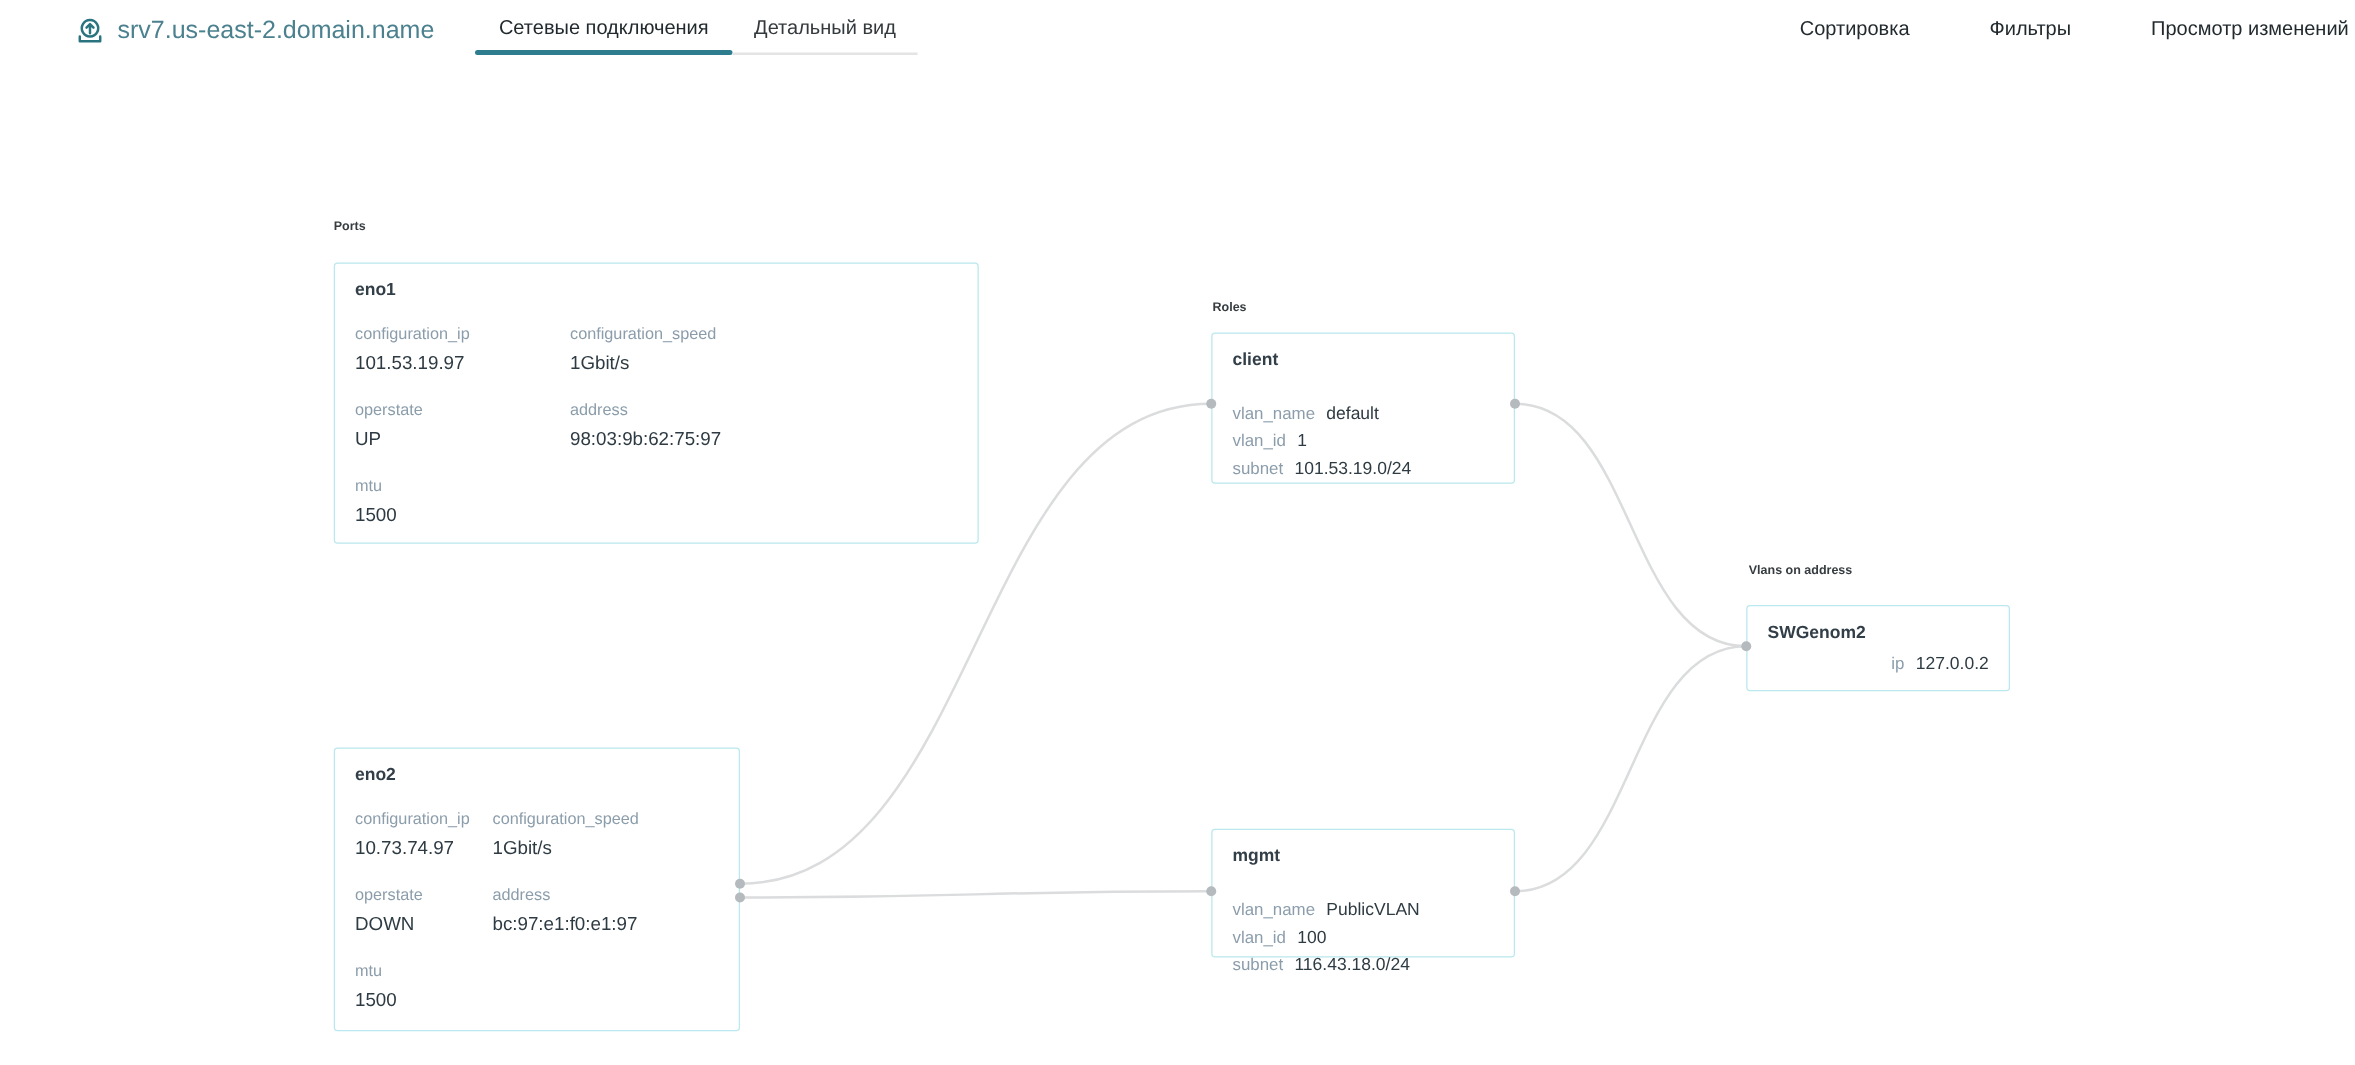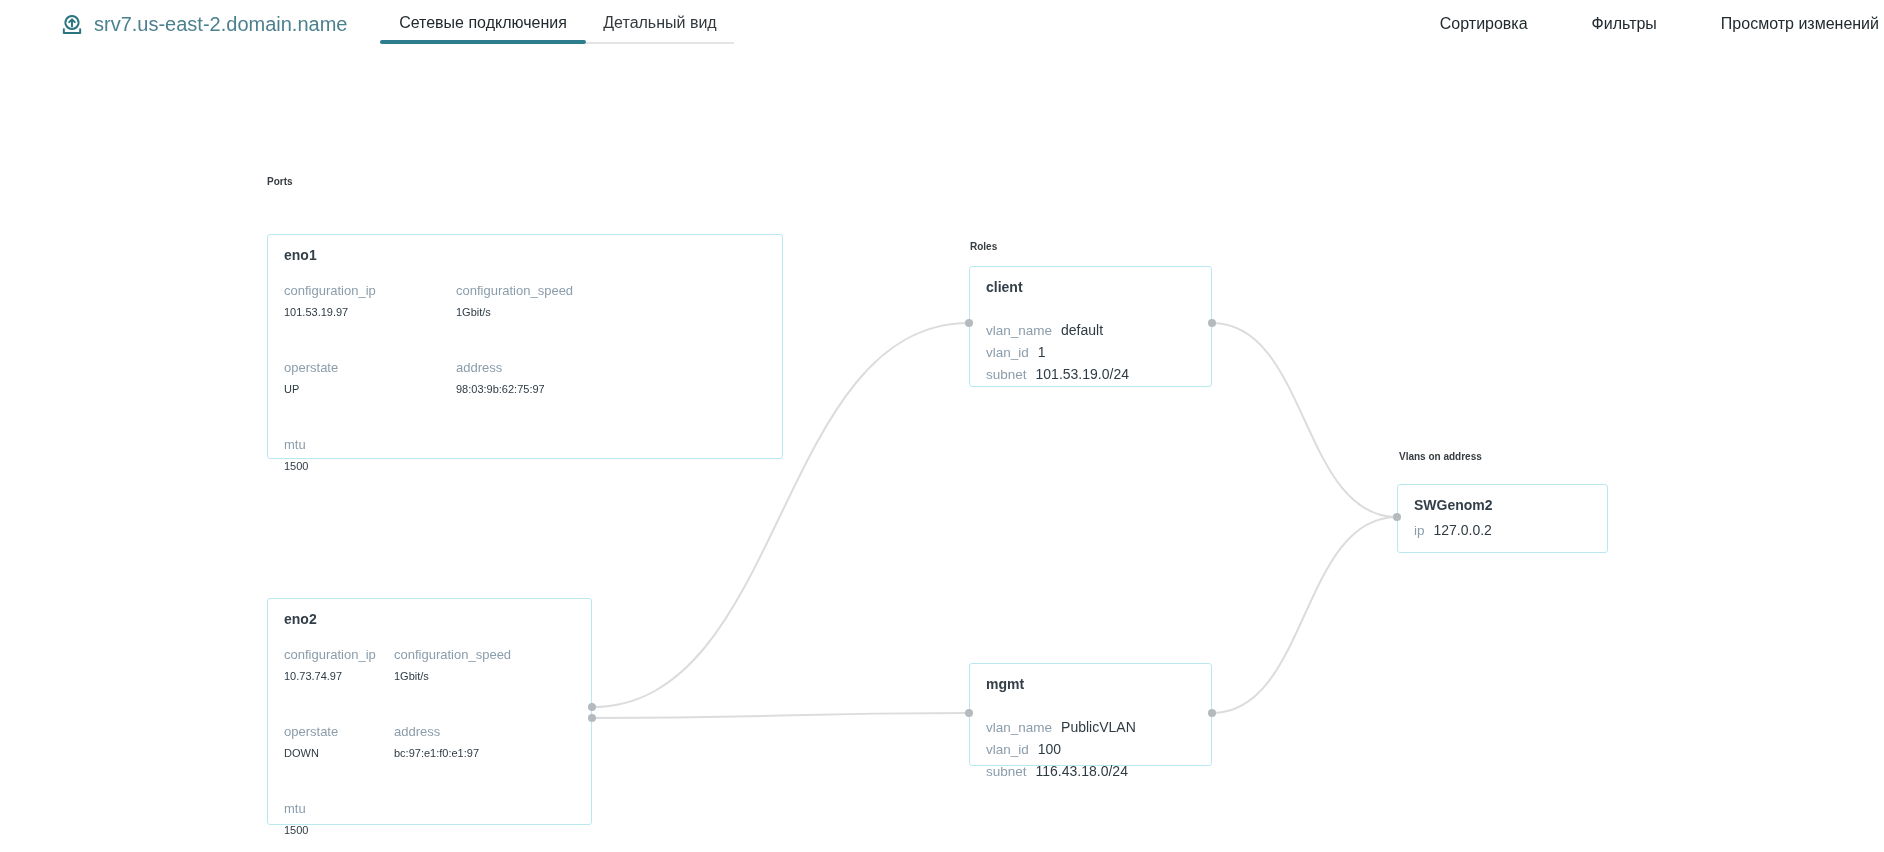--- a/index.html
+++ b/index.html
@@ -30,25 +30,25 @@
     width: 20px; height: 20px; border-radius: 50%; background: #f15050; color: #fff;
     font-size: 13px; font-weight: bold; }
 
   
   .section-label { position: absolute; font-size: 10px; font-weight: bold; color: #363c40; }
 
   .card { position: absolute; background: #ffffff; border: 1px solid #b9e8ee;
     border-radius: 3px; padding: 12px 16px; }
   .card-title { font-size: 14px; font-weight: bold; color: #333f48; }
 
-  .pgrid { display: grid; row-gap: 42px; margin-top: 20px; }
+  .pgrid { display: grid; row-gap: 21px; margin-top: 20px; }
   .pgrid-wide { grid-template-columns: 172px 1fr; }
   .pgrid-narrow { grid-template-columns: 110px 1fr; }
   .flabel { font-size: 13px; color: #8b9dab; }
-  .fvalue { font-size: 11px; color: #2e3b43; margin-top: 8px; }
+  .fvalue { font-size: 15px; color: #2e3b43; margin-top: 8px; }
 
   .rrows { margin-top: 24px; }
   .rrow { height: 22px; line-height: 22px; font-size: 13.5px; white-space: nowrap; }
   .rlabel { color: #8b9dab; margin-right: 9px; }
   .rvalue { color: #2e3b43; font-size: 14px; }
 
   .wire-layer { position: absolute; left: 0; top: 0; width: 1884px; height: 852px;
     pointer-events: none; }
 </style>
 </head>
@@ -78,21 +78,21 @@
     </button>
   </div>
 </div>
 
 <div>
 
   <div class="section-label" style="left:267px; top:176px;">Ports</div>
   <div class="section-label" style="left:970px; top:241px;">Roles</div>
   <div class="section-label" style="left:1399px; top:451px;">Vlans on address</div>
 
-  <div class="card" style="left:267px; top:210px; width:516px; height:225px;margin-top:24px;">
+  <div class="card" style="left:267px; top:210px; width:516px; height:225px;">
     <div class="card-title">eno1</div>
     <div class="pgrid pgrid-wide">
       <div>
         <div class="flabel">configuration_ip</div>
         <div class="fvalue">101.53.19.97</div>
       </div>
       <div>
         <div class="flabel">configuration_speed</div>
         <div class="fvalue">1Gbit/s</div>
       </div>
@@ -150,21 +150,21 @@
     <div class="card-title">mgmt</div>
     <div class="rrows">
       <div class="rrow"><span class="rlabel">vlan_name</span><span class="rvalue">PublicVLAN</span></div>
       <div class="rrow"><span class="rlabel">vlan_id</span><span class="rvalue">100</span></div>
       <div class="rrow"><span class="rlabel">subnet</span><span class="rvalue">116.43.18.0/24</span></div>
     </div>
   </div>
 
   <div class="card" style="left:1397px; top:484px; width:211px; height:69px;">
     <div class="card-title">SWGenom2</div>
-    <div class="rrows" style="margin-top:6px;">
+    <div class="rrows" style="margin-top:6px;text-align:right;">
       <div class="rrow"><span class="rlabel">ip</span><span class="rvalue">127.0.0.2</span></div>
     </div>
   </div>
 
   <svg class="wire-layer" viewBox="0 0 1884 852">
     <g stroke="#dbdcdd" stroke-width="2" fill="none" stroke-linecap="round">
       <path d="M592,707 C785,707 776,323 969,323"></path>
       <path d="M592,718 C780,718 781,713 969,713"></path>
       <path d="M1212,323 C1308,323 1301,517 1397,517"></path>
       <path d="M1212,713 C1308,713 1301,517 1397,517"></path>

